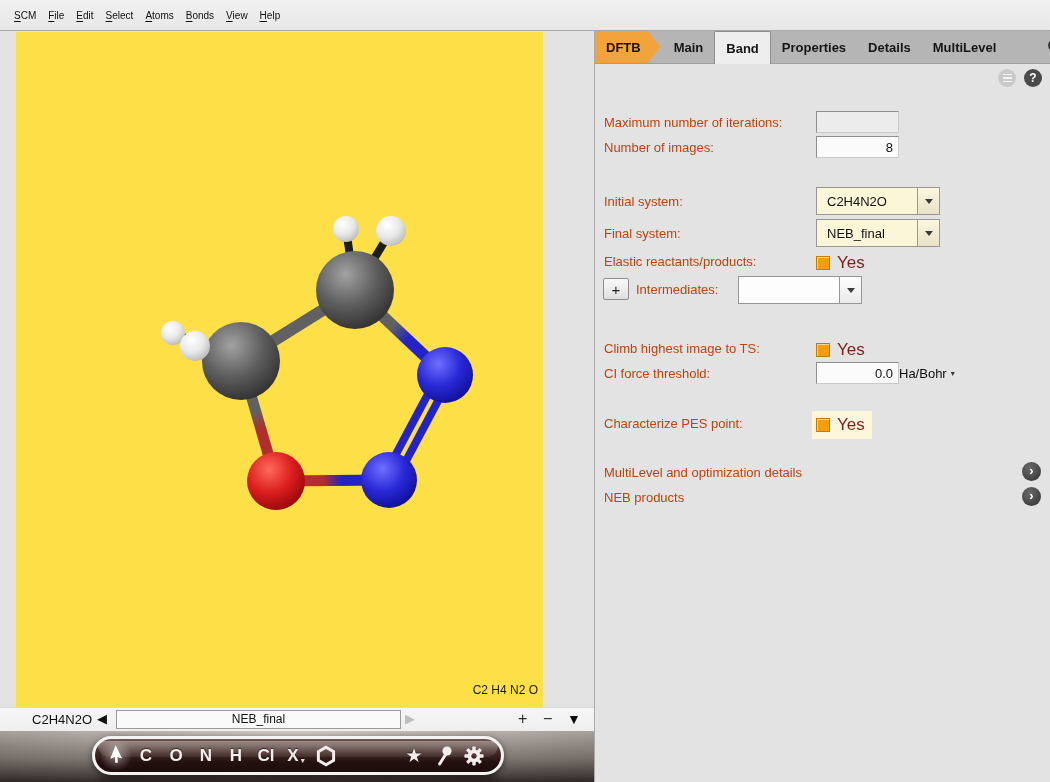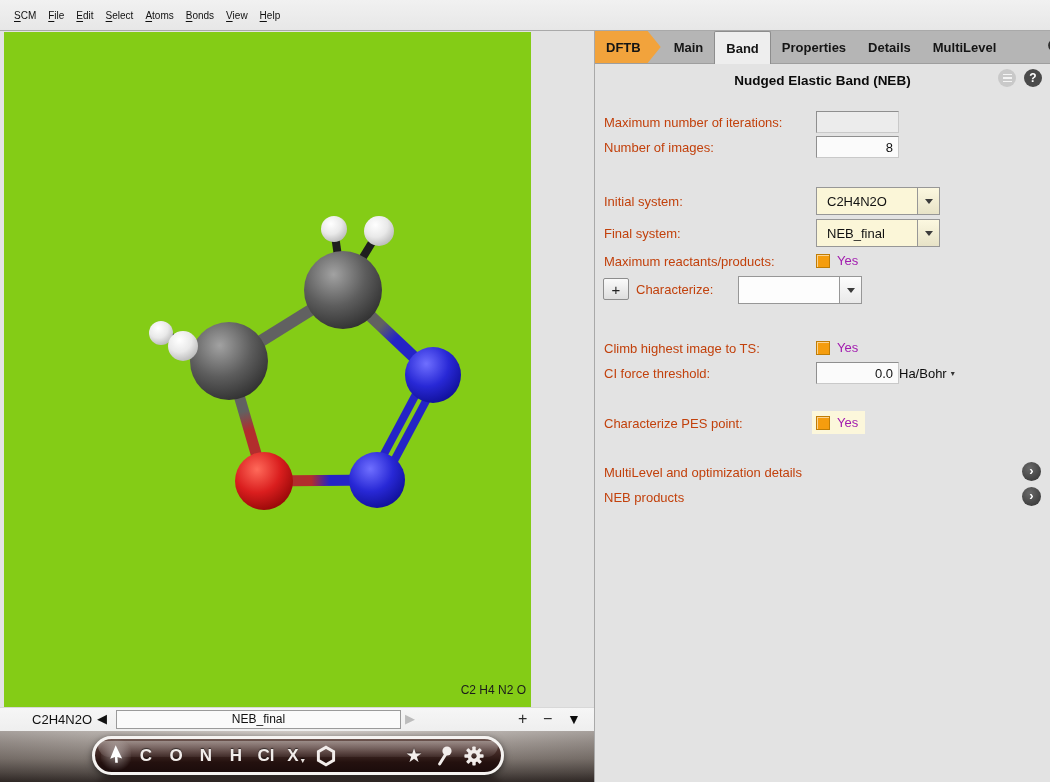--- a/index.html
+++ b/index.html
@@ -13,21 +13,21 @@
   .menubar{
     position:absolute;left:0;top:0;width:1050px;height:31px;
     background:linear-gradient(#f1f1f1,#e7e7e7);
     border-bottom:1px solid #a9a9a9;
     display:flex;align-items:center;padding-left:8px;box-sizing:border-box;
   }
   .menu-item{margin:0 6px;font-size:10px;color:#101010;cursor:default;}
   .menu-item u{text-decoration:underline;text-underline-offset:2px;}
   
   .viewer{
-    position:absolute;left:4px;top:32px;width:527px;height:675px;background:#84cc16;
+    position:absolute;left:16px;top:32px;width:527px;height:675px;background:#fde047;
   }
   .viewer svg{position:absolute;left:0;top:0;}
   .formula{position:absolute;right:5px;bottom:10px;font-size:12px;color:#1c1c1c;}
   
   .statusbar{
     position:absolute;left:0;top:707px;width:594px;height:24px;
     background:linear-gradient(#f6f6f6,#eeeeee);
     border-top:1px solid #d8d8d8;
   }
   .sb-sys{position:absolute;left:0;top:4px;width:92px;text-align:right;font-size:13px;color:#111;}
@@ -130,21 +130,21 @@
   .dd-value{flex:1;font-size:13px;color:#111;display:flex;align-items:center;padding-left:10px;overflow:hidden;}
   .dd-btn{width:21px;border-left:1px solid #979797;display:flex;align-items:center;justify-content:center;
     background:linear-gradient(#ffffff33,#00000014);}
   .tri{width:0;height:0;border-left:4px solid transparent;border-right:4px solid transparent;border-top:5px solid #3c3c3c;}
   .cbrow{position:absolute;display:flex;align-items:center;gap:7px;}
   .cbrow.hl{background:#FCF7DB;padding:4px 7px 4px 4px;}
   .cb{
     width:12px;height:12px;background:#F59D0E;border:1px solid #c07d05;
     box-shadow:inset 1px 1px 0 rgba(255,255,255,0.55);cursor:pointer;flex:none;
   }
-  .cbtext{font-size:13px;color:#a21caf;}
+  .cbtext{font-size:17px;color:#7f1d1d;}
   .plusbtn{
     position:absolute;left:8px;top:247px;width:26px;height:22px;
     border:1px solid #8d8d8d;border-radius:2px;background:linear-gradient(#fafafa,#dedede);
     font-size:15px;line-height:15px;color:#222;cursor:pointer;font-family:inherit;
     display:flex;align-items:center;justify-content:center;padding:0;
   }
   .unit{position:absolute;left:304px;top:335px;font-size:13px;color:#0d0d0d;}
   .unit .mini{font-size:8px;color:#333;margin-left:4px;vertical-align:2px;}
   .chev{
     position:absolute;left:427px;width:19px;height:19px;border-radius:50%;
@@ -303,21 +303,20 @@
         <div class="tab">MultiLevel</div>
       </div>
     <div class="searchbtn">
       <svg width="18" height="18" viewBox="0 0 18 18">
         <circle cx="7.3" cy="7.3" r="5.2" fill="none" stroke="#2e2e2e" stroke-width="2"></circle>
         <line x1="11.3" y1="11.3" x2="16" y2="16" stroke="#2e2e2e" stroke-width="2.2" stroke-linecap="round"></line>
       </svg>
     </div>
   </div>
 
-  <div class="ptitle">Nudged Elastic Band (NEB)</div>
   <div class="circle menu-c">
       <i></i>
       <i></i>
       <i></i>
     </div>
   <div class="circle help-c">?</div>
 
   <div class="flabel" style="top:84px">Maximum number of iterations:</div>
   <input class="tinput" style="left: 221px; top: 80px;" value="">
 
@@ -333,28 +332,28 @@
   </div>
 
   <div class="flabel" style="top:195px">Final system:</div>
   <div class="dropdown cream" style="left:221px;top:188px">
     <span class="dd-value">NEB_final</span>
     <span class="dd-btn">
         <span class="tri"></span>
       </span>
   </div>
 
-  <div class="flabel" style="top:223px">Maximum reactants/products:</div>
+  <div class="flabel" style="top:223px">Elastic reactants/products:</div>
   <div class="cbrow" style="left:221px;top:222px">
     <span class="cb"></span>
     <span class="cbtext">Yes</span>
   </div>
 
   <button class="plusbtn">+</button>
-  <div class="flabel indent" style="top:251px">Characterize:</div>
+  <div class="flabel indent" style="top:251px">Intermediates:</div>
   <div class="dropdown plain" style="left:143px;top:245px">
     <span class="dd-value"></span>
     <span class="dd-btn">
         <span class="tri"></span>
       </span>
   </div>
 
   <div class="flabel" style="top:310px">Climb highest image to TS:</div>
   <div class="cbrow" style="left:221px;top:309px">
     <span class="cb"></span>

